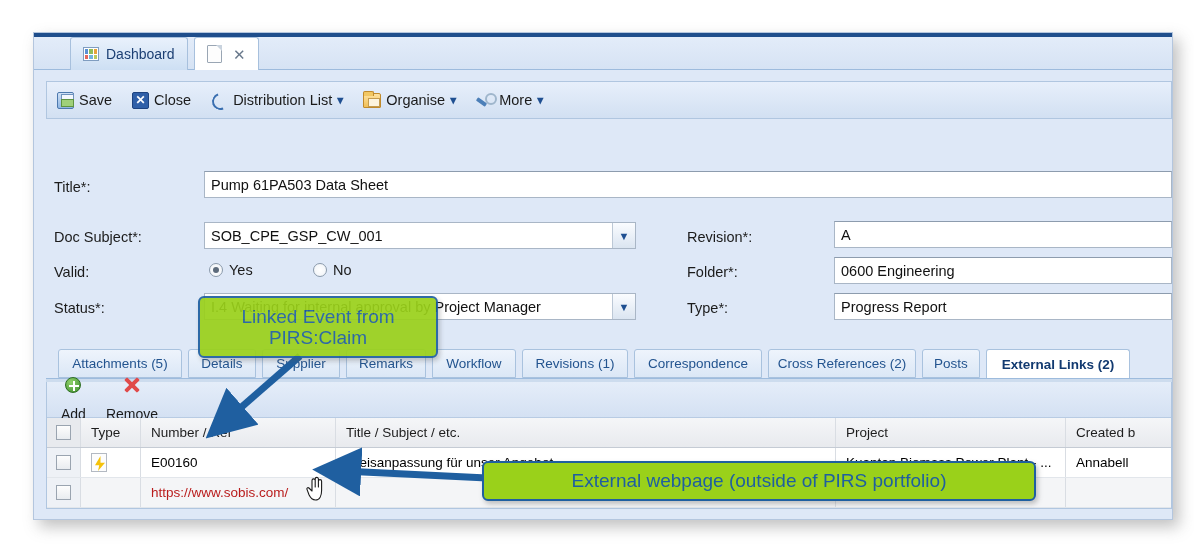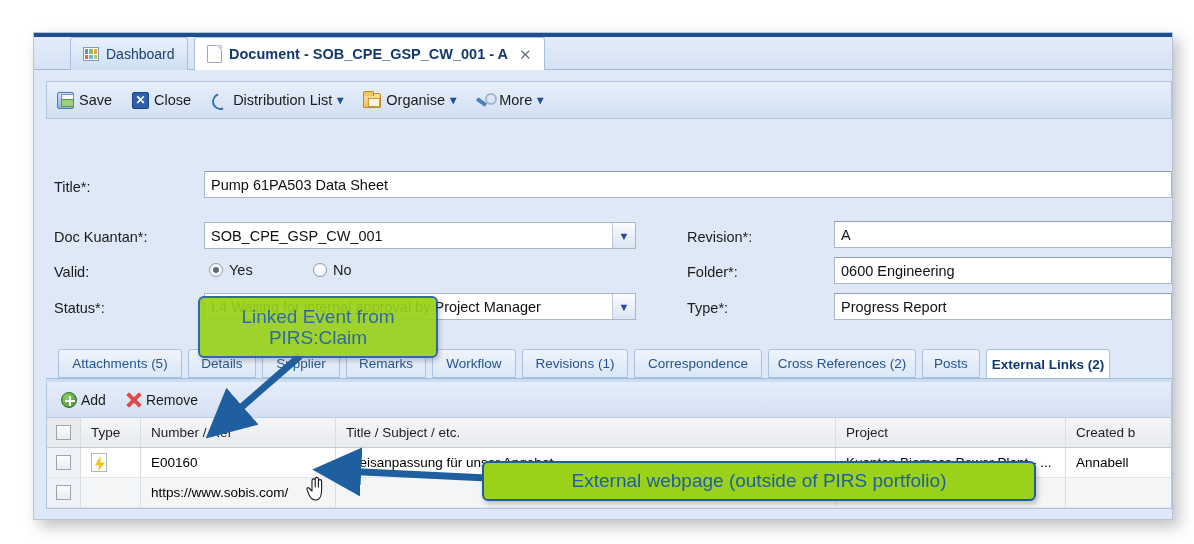--- a/index.html
+++ b/index.html
@@ -151,40 +151,40 @@
   .panel {
     position:absolute; left:12px; top:349px; width:1126px; height:127px;
     background:#ffffff; border:1px solid #b0c6e0; border-top:none;
   }
   .panel-toolbar {
     position:absolute; left:0; top:0; width:100%; height:36px;
     background:linear-gradient(#e5edf9,#d4e1f3);
     border-bottom:1px solid #b8cbe3;
     display:flex; align-items:center; gap:20px; padding-left:14px;
   }
-  .pbtn{ display:flex; align-items:center; gap:4px; font-size:14px; color:#1b1b1b; }
+  .pbtn{ display:flex; align-items:center; gap:13px; font-size:14px; color:#1b1b1b;flex-direction:column; }
   .ic-add{ width:16px;height:16px;border-radius:50%;background:radial-gradient(circle at 35% 30%,#8fd06a,#3f8f2e);border:1px solid #2e6e22;position:relative;}
   .ic-add:before{content:"";position:absolute;left:3px;top:7px;width:10px;height:2px;background:#fff;}
   .ic-add:after{content:"";position:absolute;left:7px;top:3px;width:2px;height:10px;background:#fff;}
   .ic-rem{ width:16px;height:16px;position:relative;}
   .ic-rem:before,.ic-rem:after{content:"";position:absolute;left:-1px;top:6px;width:18px;height:4px;background:#e04a4a;border-radius:1px;}
   .ic-rem:before{transform:rotate(45deg);} .ic-rem:after{transform:rotate(-45deg);}
 
   
   .grid { position:absolute; left:0; top:36px; width:100%; }
   .grow { display:flex; height:30px; align-items:stretch; font-size:13.5px; }
   .ghead { background:linear-gradient(#f5f6f8,#e8eaee); border-bottom:1px solid #c5cbd4; color:#1d1d1d; }
   .gbody { background:#ffffff; border-bottom:1px solid #e2e6eb; }
   .gbody.alt { background:#f4f5f7; }
   .gcell { display:flex; align-items:center; padding-left:10px; border-right:1px solid #d9dde3; overflow:hidden; white-space:nowrap; }
   .gcell.nb { border-right:none; }
   .cbcell { width:34px; justify-content:center; padding-left:0; background:#eef1f6; }
   .ghead .cbcell { background:#e8eaee; }
   .cbx { width:15px;height:15px;background:linear-gradient(#fdfdfd,#e9ecf0);border:1px solid #9aa4b0; }
-  .link { color:#000000; }
+  .link { color:#b91c1c; }
   .ic-bolt { width:16px;height:19px;background:#fdfdfd;border:1px solid #b3b9c2;position:relative;}
   .ic-bolt:after{content:"";position:absolute;left:3px;top:2px;width:0;height:0;
     border-left:5px solid transparent;border-right:5px solid transparent;border-bottom:13px solid #f2b705;
     clip-path: polygon(55% 0,0 62%,42% 62%,30% 100%,100% 45%,55% 45%);
     border:none;background:#f5c20b;width:10px;height:15px;}
 
   
   .callout {
     position:absolute; background:#9ad11a;
     border:2.5px solid #1f5fa0; border-radius:6px;
@@ -215,21 +215,20 @@
             <i></i>
             <i></i>
             <i></i>
             <i></i>
             <i></i>
         </span>
         <span>Dashboard</span>
       </div>
       <div class="apptab active">
         <span class="ic-page"></span>
-        <span>Document - SOB_CPE_GSP_CW_001 - A</span>
         <span class="closex">✕</span>
       </div>
     </div>
 
     <div class="toolbar">
       <div class="tbtn">
         <span class="ic-save"></span>
         <span class="lbl">Save</span>
       </div>
       <div class="tbtn">
@@ -251,21 +250,21 @@
         <span class="lbl">More</span>
         <span class="caret">▾</span>
       </div>
     </div>
 
     <div class="form">
 
       <div class="flabel" style="left:8px; top:54px;">Title*:</div>
       <div class="finput" style="left:158px; top:46px; width:968px;">Pump 61PA503 Data Sheet</div>
 
-      <div class="flabel" style="left:8px; top:104px;">Doc Kuantan*:</div>
+      <div class="flabel" style="left:8px; top:104px;">Doc Subject*:</div>
       <div class="fcombo" style="left:158px; top:97px; width:432px;">
         <span class="val">SOB_CPE_GSP_CW_001</span>
         <span class="arrow">▼</span>
       </div>
 
       <div class="flabel" style="left:8px; top:139px;">Valid:</div>
       <div class="radio" style="left:163px; top:137px;">
         <span class="rdot on"></span>
         <span>Yes</span>
       </div>
@@ -311,21 +310,21 @@
         </div>
       <div class="itab" style="left:588px; width:128px;">
           <span>Correspondence</span>
         </div>
       <div class="itab" style="left:722px; width:148px;">
           <span>Cross References (2)</span>
         </div>
       <div class="itab" style="left:876px; width:58px;">
           <span>Posts</span>
         </div>
-      <div class="itab active" style="left:940px; width:124px;">
+      <div class="itab active" style="left:940px; width:144px;">
           <span>External Links (2)</span>
         </div>
     </div>
     <div class="tabs-underline"></div>
 
     <div class="panel">
       <div class="panel-toolbar">
         <div class="pbtn">
           <span class="ic-add"></span>
           <span>Add</span>

